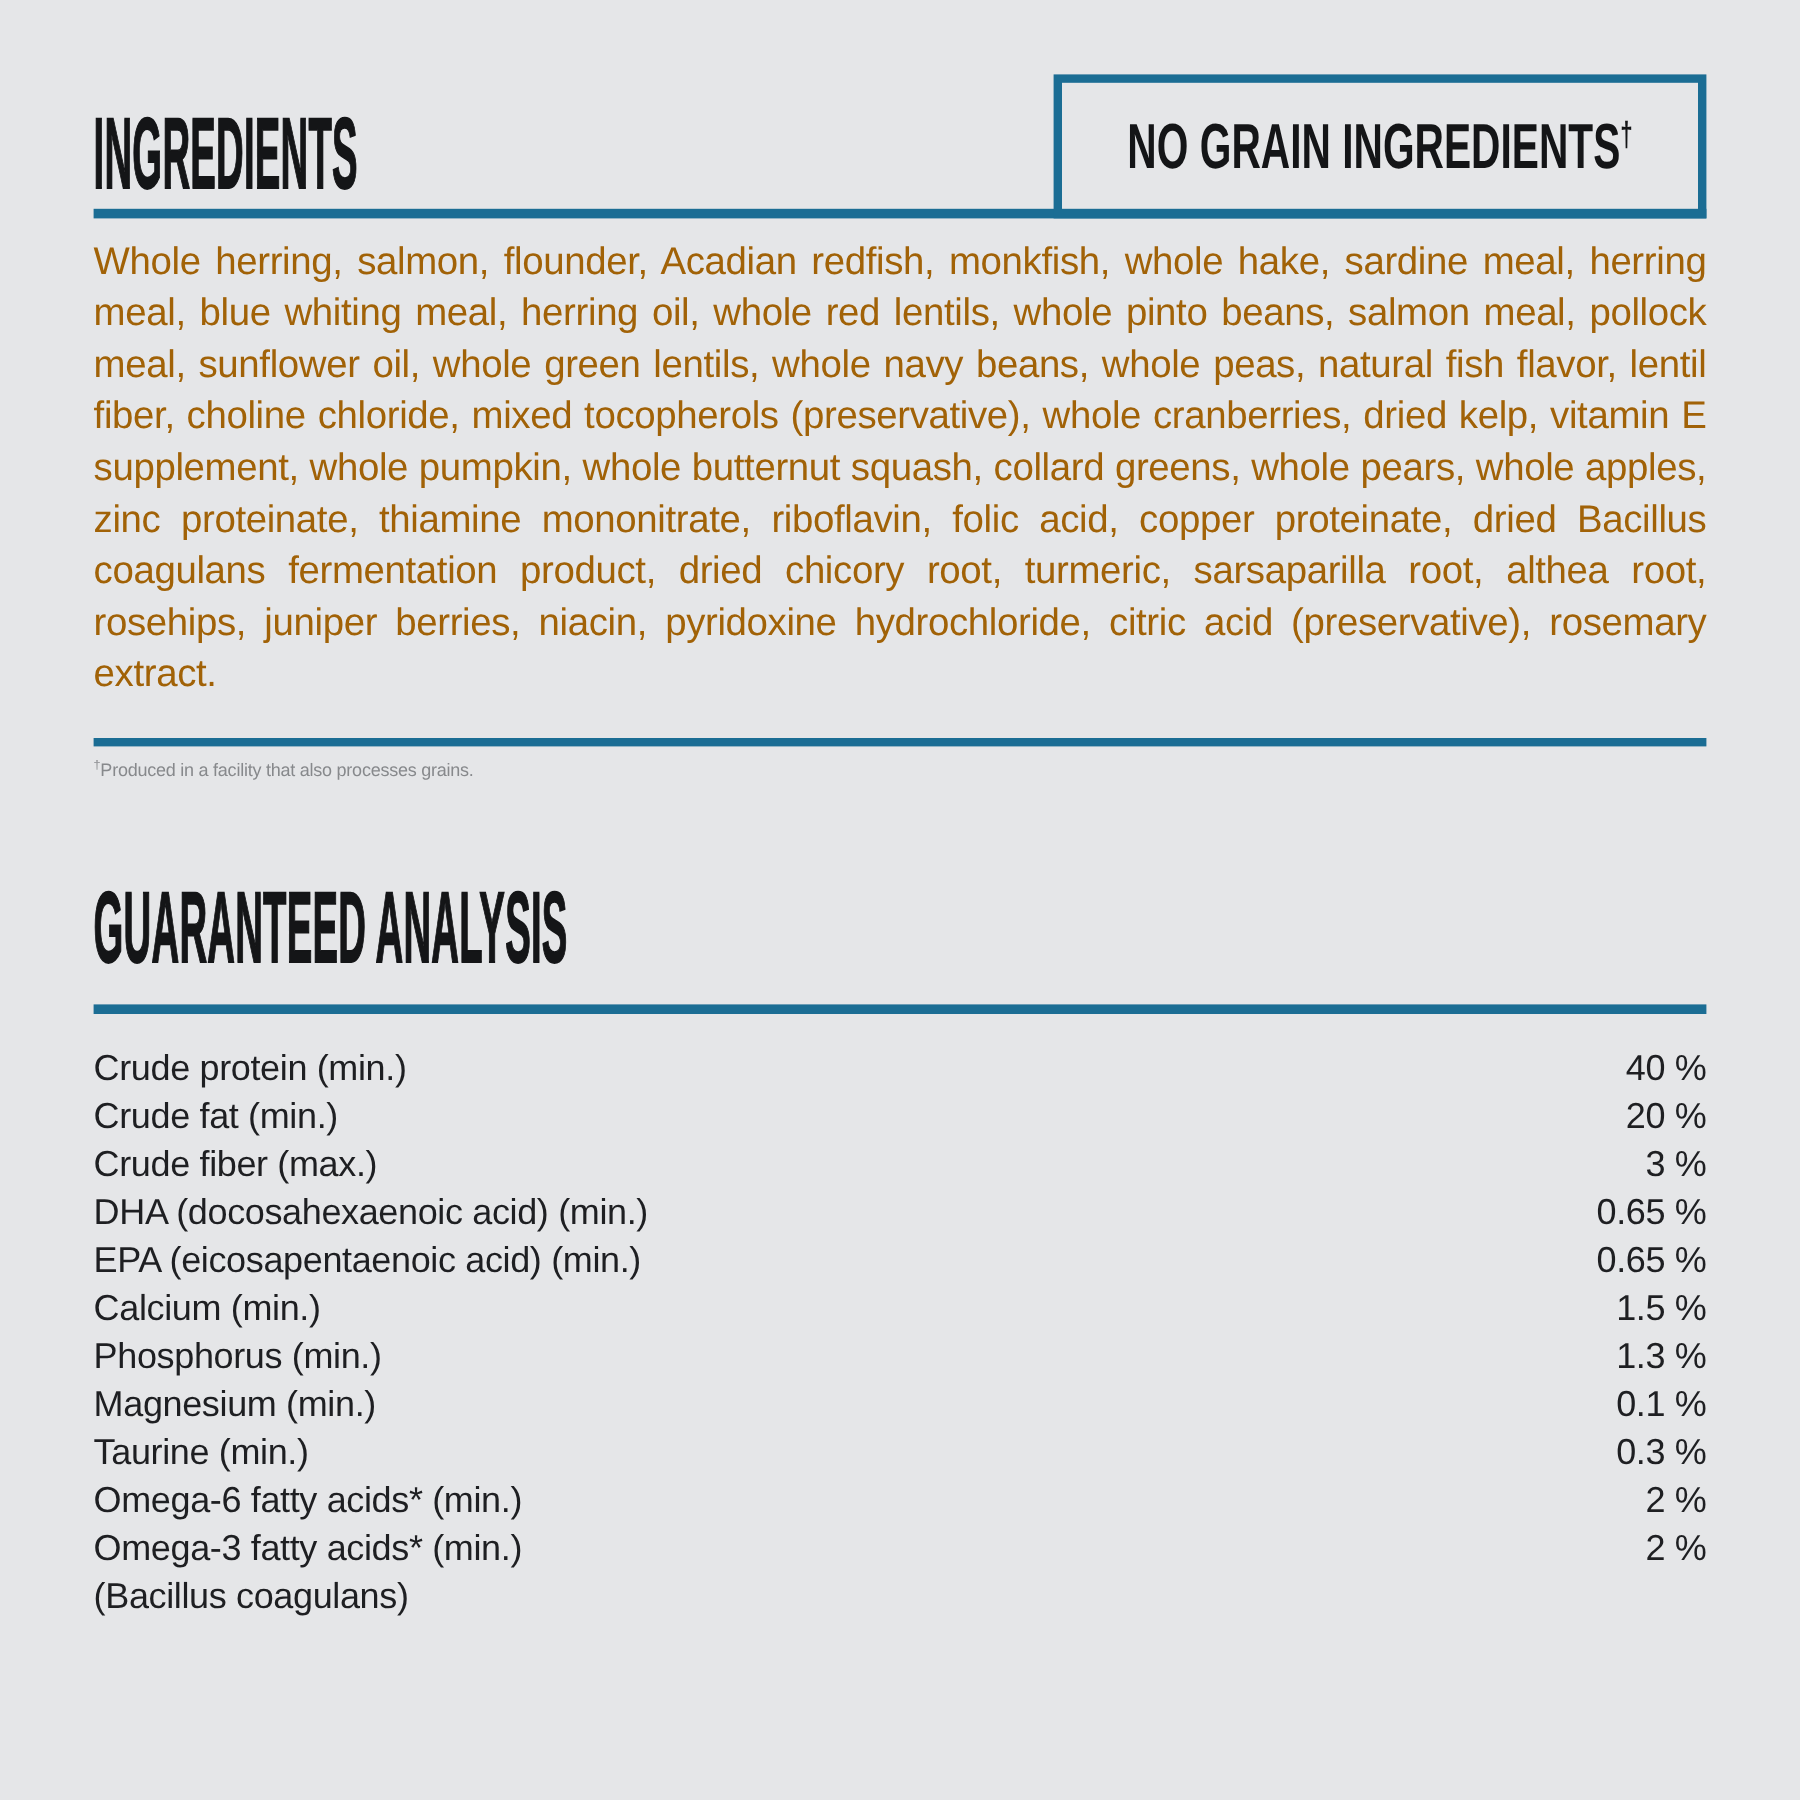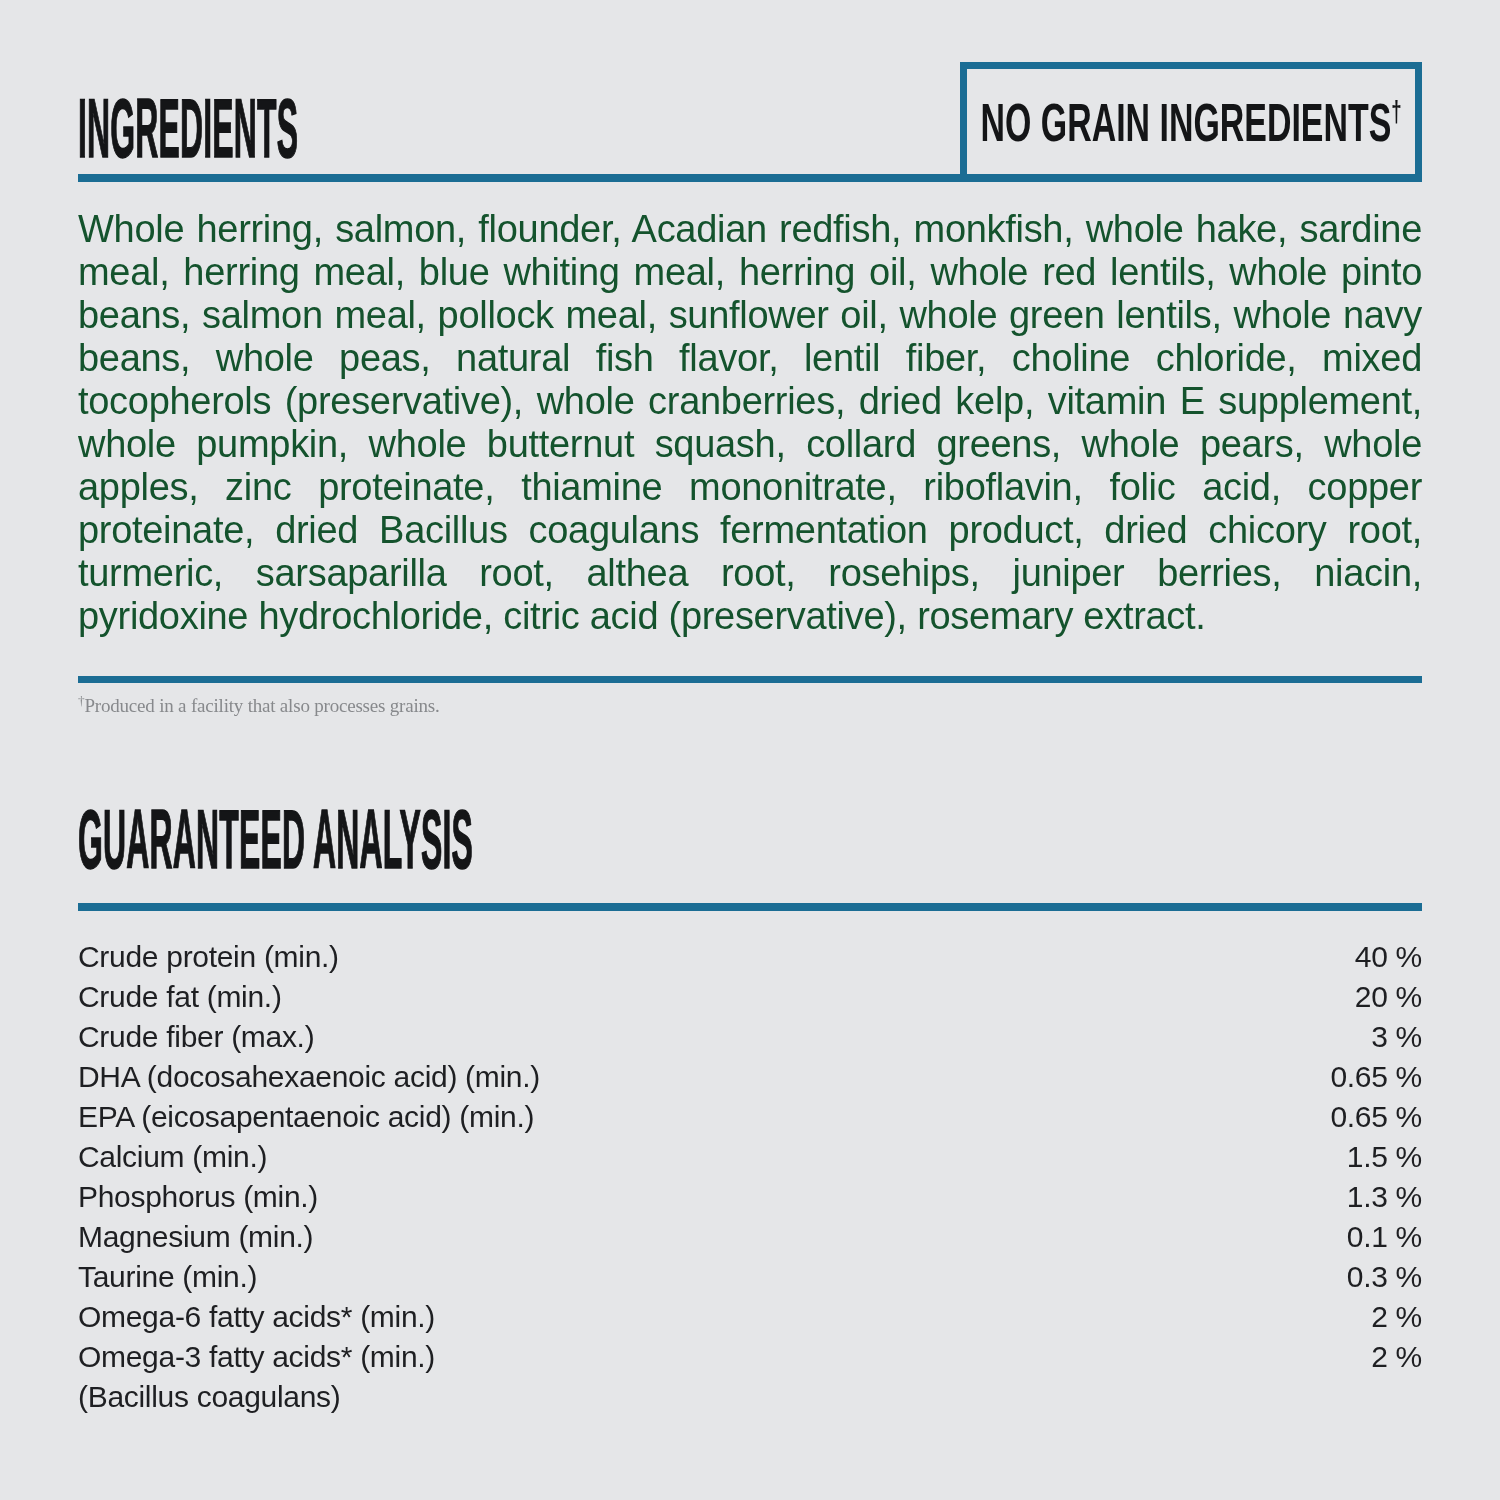--- a/index.html
+++ b/index.html
@@ -36,21 +36,21 @@
   .header-row{
     margin-top:68px;
     height:114px;
     display:flex;
     justify-content:space-between;
     align-items:flex-end;
     border-bottom:8px solid var(--accent);
   }
   .header-row h1{margin-bottom:4px;}
   .badge{
-    width:462px;
+    width:544px;
     height:120px;
     border:7px solid var(--accent);
     margin-bottom:-8px;
     display:flex;
     align-items:center;
     justify-content:center;
     flex:none;
   }
   .badge-text{
     font-size:53px;
@@ -59,40 +59,39 @@
     white-space:nowrap;
     transform:scaleX(0.64);
     transform-origin:center;
     color:#141517;
     letter-spacing:0;
   }
   .badge-text sup{font-size:55%;vertical-align:super;line-height:0;}
 
   
   .ingredients-text{
-    margin-top:26px;
-    font-size:38px;
+    margin-top:14px;
+    font-size:32px;
     line-height:43px;
     letter-spacing:-0.3px;
     text-align:justify;
-    color:#14532d;
+    color:#a16207;
   }
 
   .rule{
     height:7px;
     background:var(--accent);
     margin-top:30px;
   }
 
   .footnote{
     margin-top:12px;
-    font-size:19px;
+    font-size:15px;
     letter-spacing:-0.2px;
     color:var(--muted);
-    font-family:Liberation Serif, serif;
   }
   .footnote sup{font-size:70%;vertical-align:super;line-height:0;}
 
   
   .section2{
     margin-top:80px;
     border-bottom:8px solid var(--accent);
   }
   .section2 h2{margin-bottom:22px;}
 

